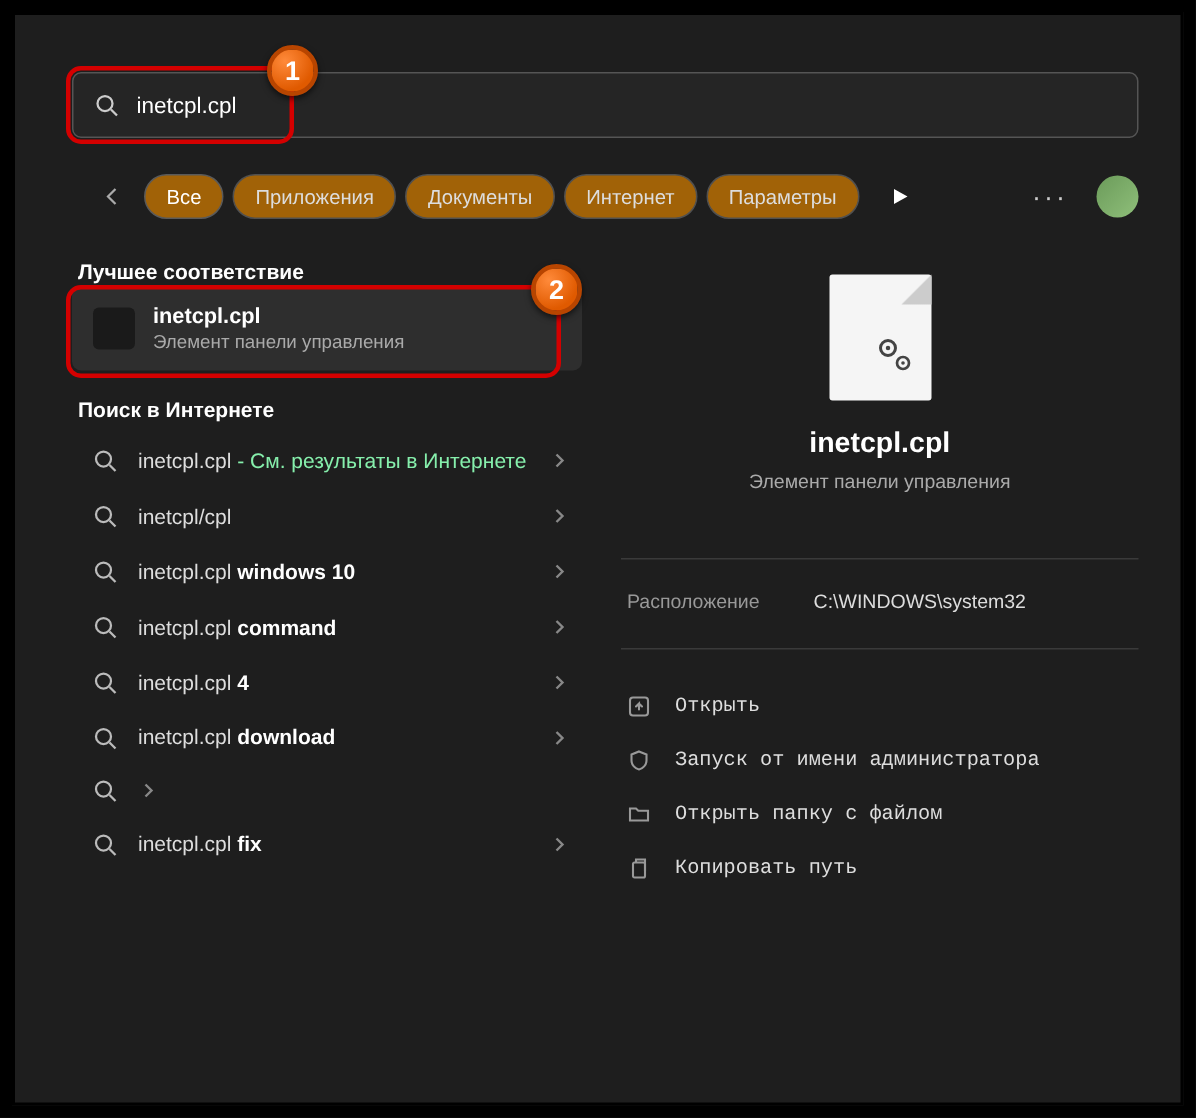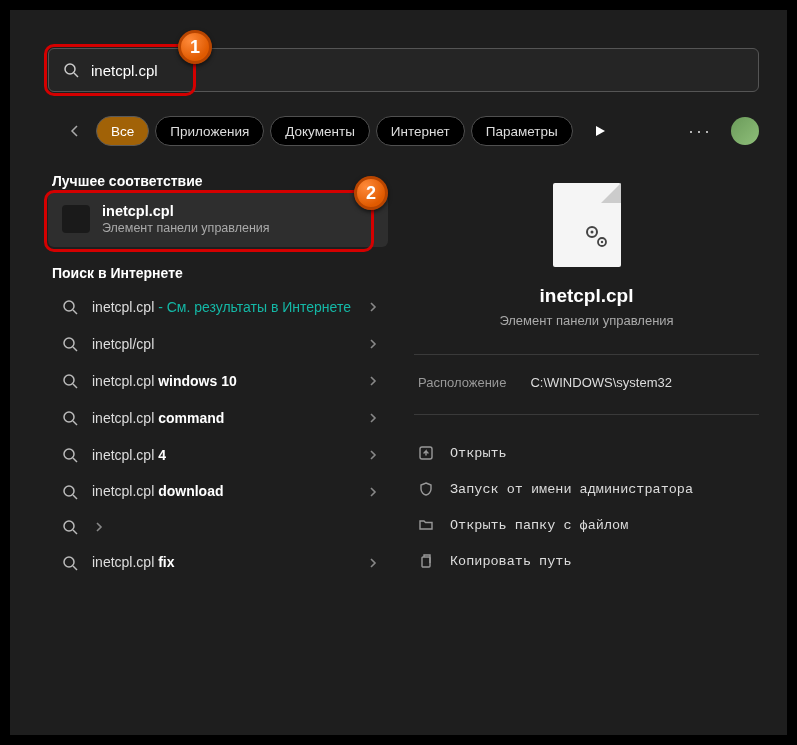--- a/index.html
+++ b/index.html
@@ -7,21 +7,21 @@
   .frame { position: absolute; inset: 8px; border: 2px solid #000; background: #1e1e1e; }
 
   
   .searchbar-wrap { position: absolute; left: 38px; top: 38px; right: 28px; height: 44px; background: #252525; border: 1px solid #555; border-radius: 6px; display: flex; align-items: center; padding: 0 14px; }
   .searchbar-wrap .ic { width: 16px; height: 16px; margin-right: 12px; color: #ccc; }
   .searchbar-wrap input { flex: 1; background: transparent; border: none; outline: none; color: #fff; font-size: 15px; }
 
   
   .tabrow { position: absolute; left: 50px; top: 104px; right: 28px; height: 34px; display: flex; align-items: center; gap: 6px; }
   .backbtn { width: 30px; height: 30px; display: flex; align-items: center; justify-content: center; color: #aaa; border-radius: 4px; cursor: pointer; }
-  .tab { height: 30px; padding: 0 14px; display: flex; align-items: center; font-size: 13.5px; color: #ddd; border: 1px solid #505050; border-radius: 15px; background: #000000; cursor: pointer; white-space: nowrap; }
+  .tab { height: 30px; padding: 0 14px; display: flex; align-items: center; font-size: 13.5px; color: #ddd; border: 1px solid #505050; border-radius: 15px; background: #a16207; cursor: pointer; white-space: nowrap; }
   .tab.active { background: #a16207; border-color: #5a5a5a; color: #fff; }
   .playbtn { width: 30px; height: 30px; display: flex; align-items: center; justify-content: center; color: #fff; cursor: pointer; margin-left: 6px; }
   .spacer { flex: 1; }
   .more { width: 30px; height: 30px; display: flex; align-items: center; justify-content: center; color: #ccc; cursor: pointer; font-size: 18px; letter-spacing: 2px; }
   .avatar { width: 28px; height: 28px; border-radius: 50%; background: linear-gradient(135deg,#6b9b5a,#8fbf7a); margin-left: 10px; cursor: pointer; }
 
   
   .body { position: absolute; left: 38px; right: 28px; top: 155px; bottom: 20px; display: flex; }
   .left { width: 340px; display: flex; flex-direction: column; }
   .right { flex: 1; padding-left: 26px; display: flex; flex-direction: column; }
@@ -30,33 +30,33 @@
 
   .bestmatch { background: #2e2e2e; border-radius: 6px; padding: 12px 14px; display: flex; align-items: center; gap: 12px; cursor: pointer; }
   .bestmatch .ico { width: 28px; height: 28px; background: #1a1a1a; border-radius: 4px; }
   .bestmatch .t1 { font-size: 14.5px; font-weight: 600; color: #fff; }
   .bestmatch .t2 { font-size: 12.5px; color: #aaa; margin-top: 2px; }
 
   .list { display: flex; flex-direction: column; margin-top: 6px; }
   .row { display: flex; align-items: center; padding: 9px 8px 9px 14px; gap: 14px; cursor: pointer; border-radius: 4px; }
   .row .ic { width: 16px; height: 16px; color: #bbb; flex-shrink: 0; }
   .row .txt { flex: 1; font-size: 14px; color: #ddd; line-height: 1.35; }
-  .row .txt .dim { color: #14b8a6; margin-top: 37px; }
+  .row .txt .dim { color: #86efac; margin-top: 37px; }
   .row .txt b { font-weight: 600; color: #fff; }
   .row .chev { width: 14px; height: 14px; color: #888; flex-shrink: 0; }
 
   
   .detailcard { display: flex; flex-direction: column; align-items: center; padding-top: 18px; }
   .fileicon { width: 68px; height: 84px; background: #f5f5f5; border-radius: 2px; position: relative; }
   .fileicon::before { content: ""; position: absolute; top: 0; right: 0; width: 20px; height: 20px; background: linear-gradient(135deg, transparent 48%, #ccc 52%); }
   .fileicon .gears { position: absolute; right: 10px; bottom: 16px; color: #444; }
   .filetitle { margin-top: 18px; font-size: 19px; font-weight: 600; color: #fff; }
   .filesub { margin-top: 6px; font-size: 13px; color: #aaa; }
 
-  .kv { display: flex; gap: 24px; padding: 20px 4px 0 4px; font-size: 13px; border-top: 1px solid #3a3a3a; margin-top: 26px; width: 100%; }
+  .kv { display: flex; gap: 36px; padding: 20px 4px 0 4px; font-size: 13px; border-top: 1px solid #3a3a3a; margin-top: 44px; width: 100%; }
   .kv .k { color: #999; }
   .kv .v { color: #ddd; }
 
   .actions { display: flex; flex-direction: column; gap: 4px; margin-top: 24px; padding-top: 22px; border-top: 1px solid #3a3a3a; width: 100%; }
   .actrow { display: flex; align-items: center; gap: 16px; padding: 8px 4px; cursor: pointer; border-radius: 4px; font-family: Liberation Mono, monospace; }
   .actrow .ic { width: 16px; height: 16px; color: #999; }
   .actrow .lbl { font-size: 13.5px; color: #ddd; }
 
   
   .badge { position: absolute; width: 34px; height: 34px; border-radius: 50%; background: radial-gradient(circle at 32% 28%, #ff8a3a, #e05a00 70%); border: 3px solid #b84500; color: #fff; font-weight: 700; font-size: 18px; display: flex; align-items: center; justify-content: center; z-index: 50; box-shadow: 0 2px 4px rgba(0,0,0,.6); }

